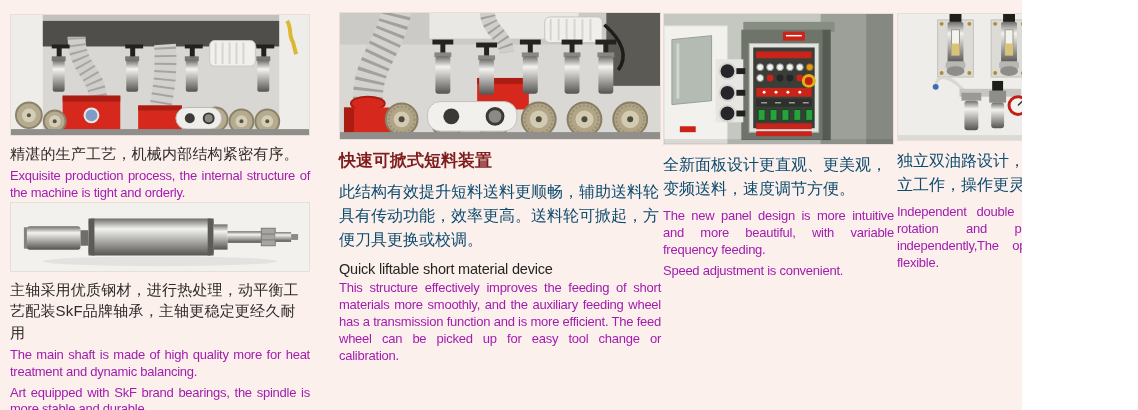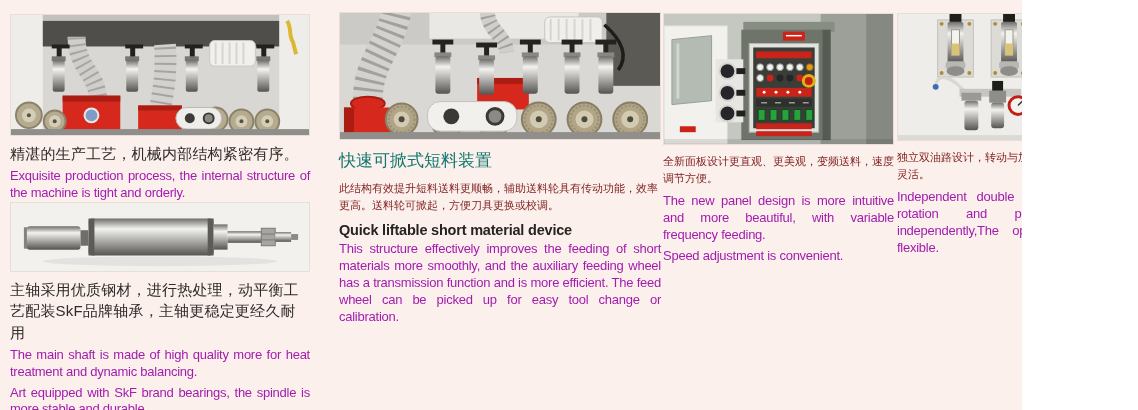--- a/index.html
+++ b/index.html
@@ -30,44 +30,44 @@
   .zh-lg {
     margin: 7px 0 0 0;
     font-size: 15px;
     font-weight: normal;
     line-height: 1.45;
     color: #2e2b2a;
     letter-spacing: 0.2px;
   }
   .zh-sm {
     margin: 8px 0 0 0;
-    font-size: 11px;
+    font-size: 16px;
     font-weight: normal;
     line-height: 1.5;
-    color: #7f1d1d;
+    color: #0c4a6e;
   }
   .zh-title {
     margin: 9px 0 0 0;
     font-size: 17px;
-    font-weight: normal;
-    color: #0f766e;
+    font-weight: bold;
+    color: #7f1d1d;
   }
   .en {
     margin: 3px 0 0 0;
     font-size: 13px;
     line-height: 1.3;
     text-align: justify;
     letter-spacing: -0.25px;
     color: #a21caf;
   }
   .en.no-top { margin-top: 4px; }
   .en-title {
     margin: 9px 0 0 0;
     font-size: 14.5px;
-    font-weight: bold;
+    font-weight: normal;
     letter-spacing: -0.2px;
     color: #262423;
   }
   .mt10 { margin-top: 11px; }
 </style>
 </head>
 <body>
 
 <div class="page">
 

